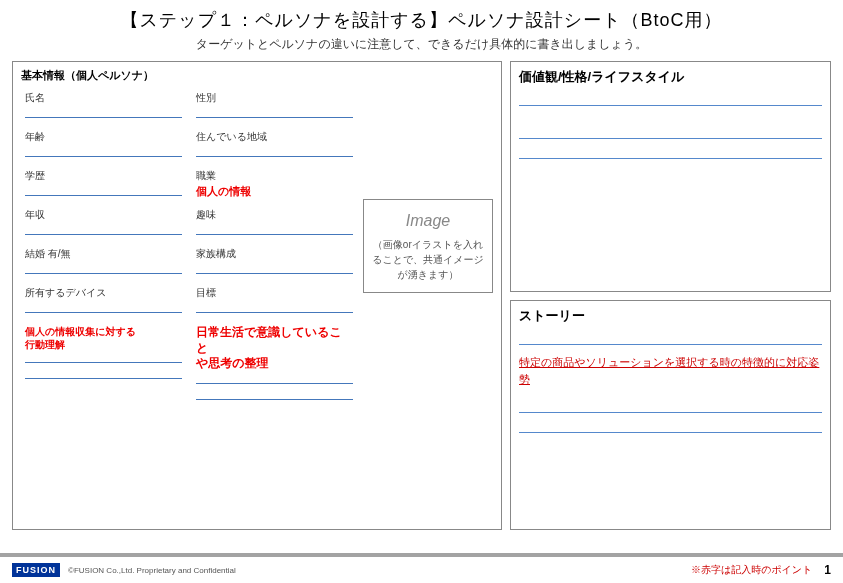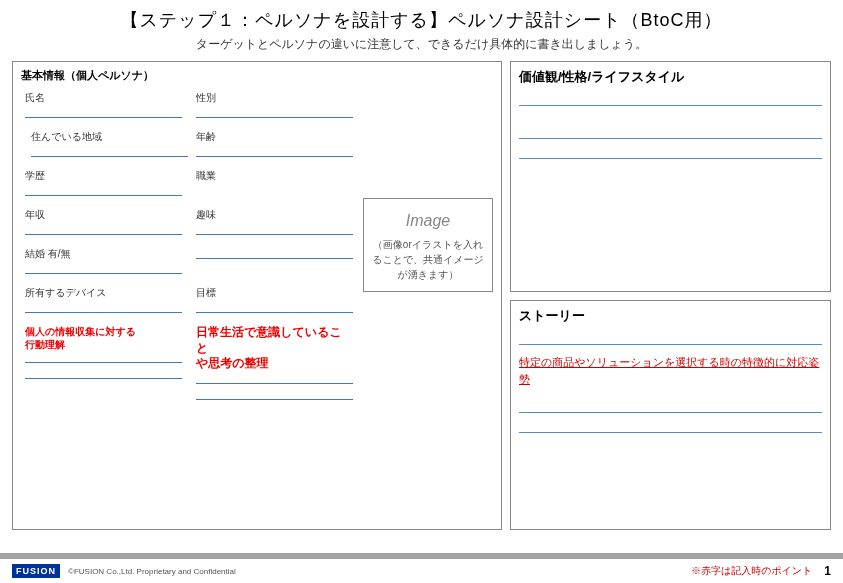--- a/index.html
+++ b/index.html
@@ -121,21 +121,21 @@
       height: 14px;
       margin-bottom: 3px;
     }
 
     
     .footer {
       display: flex;
       align-items: center;
       justify-content: space-between;
       padding: 4px 12px;
-      border-top: 6px solid #a3a3a3;
+      border-top: 4px solid #a3a3a3;
       height: 30px;
       position: absolute;
       bottom: 0;
       left: 0;
       right: 0;
       background: #fff;
     }
 
     .footer-left {
       display: flex;
@@ -252,38 +252,39 @@
             <div class="field-line-blue"></div>
           </div>
           <div class="field-half right-align">
             <div class="field-label">性別</div>
             <div class="field-line-blue"></div>
           </div>
         </div>
         <div class="spacer-row"></div>
 
         <div class="field-row">
+          <div class="field-half">
+            <div class="field-label">年齢</div>
+            <div class="field-line-blue"></div>
+          </div>
           <div class="field-half right-align">
             <div class="field-label">住んでいる地域</div>
             <div class="field-line-blue"></div>
           </div>
-          <div class="field-half">
-            <div class="field-label">年齢</div>
-            <div class="field-line-blue"></div>
-          </div>
         </div>
         <div class="spacer-row"></div>
 
         <div class="field-row">
           <div class="field-half">
             <div class="field-label">学歴</div>
             <div class="field-line-blue"></div>
           </div>
           <div class="field-half right-align">
             <div class="field-label">職業</div>
+            <div class="label-red">個人の情報</div>
           </div>
         </div>
         <div class="spacer-row"></div>
 
         <div class="field-row">
           <div class="field-half">
             <div class="field-label">年収</div>
             <div class="field-line-blue"></div>
           </div>
           <div class="field-half right-align">
@@ -292,20 +293,21 @@
           </div>
         </div>
         <div class="spacer-row"></div>
 
         <div class="field-row">
           <div class="field-half">
             <div class="field-label">結婚 有/無</div>
             <div class="field-line-blue"></div>
           </div>
           <div class="field-half right-align">
+            <div class="field-label">家族構成</div>
             <div class="field-line-blue"></div>
           </div>
         </div>
         <div class="spacer-row"></div>
 
         <div class="field-row">
           <div class="field-half">
             <div class="field-label">所有するデバイス</div>
             <div class="field-line-blue"></div>
           </div>

